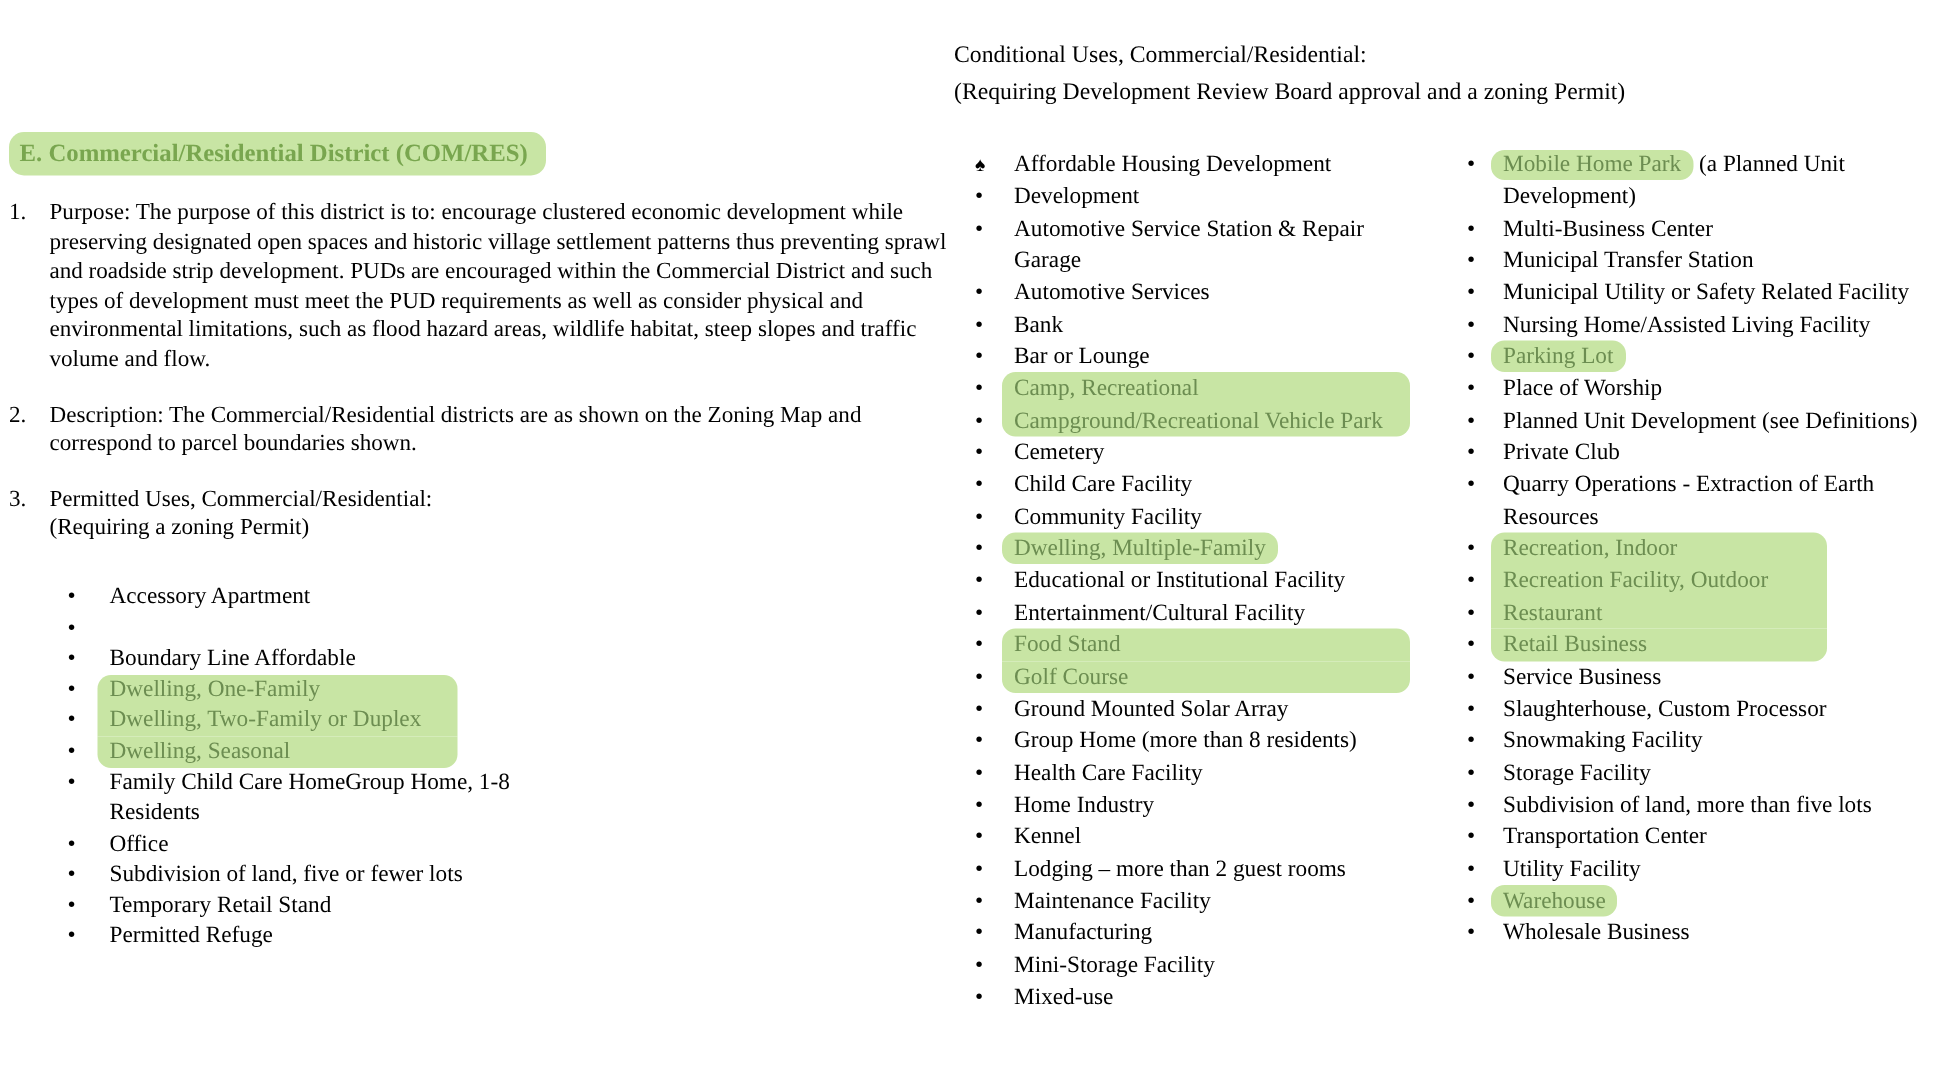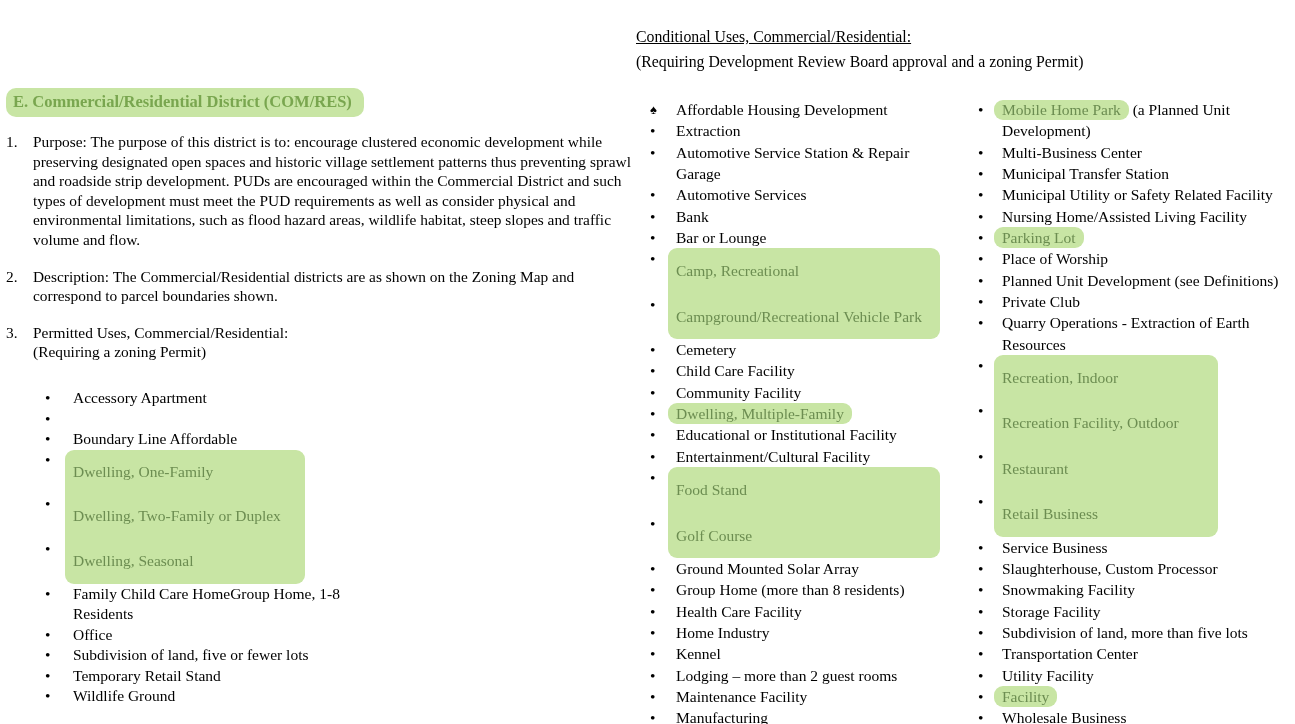--- a/index.html
+++ b/index.html
@@ -36,33 +36,33 @@
   .list-mid{position:absolute;left:642px;top:99px;width:302px;font-size:15.5px;line-height:21.35px;padding-left:8px;}
   .list-mid .marker{flex:0 0 26px;}
 
   .list-right{position:absolute;left:970px;top:99px;width:322px;font-size:15.5px;line-height:21.35px;padding-left:8px;}
   .list-right .marker{flex:0 0 24px;}
 
   .marker.spade{font-size:13px;}
 
   
   .hl-grp,.hl-solo,.hl-inline{background:var(--hl-bg);color:var(--hl-text);}
-  .hl-grp{display:inline-block;padding:12px 8px;margin-left:-8px;}
+  .hl-grp{display:inline-block;padding:0 8px;margin-left:-8px;}
   .hl-solo{display:inline-block;padding:0 8px;margin-left:-8px;border-radius:9px;}
   .hl-inline{padding:1px 8px 2px;margin-left:-8px;border-radius:9px;}
   .pos-start{border-radius:9px 9px 0 0;}
   .pos-mid{border-radius:0;}
   .pos-end{border-radius:0 0 9px 9px;}
   .list-left  .hl-grp{min-width:240px;box-sizing:border-box;}
   .list-mid   .hl-grp{min-width:272px;box-sizing:border-box;}
   .list-right .hl-grp{min-width:224px;box-sizing:border-box;}
 
   
   .cond-header{position:absolute;left:636px;top:26px;width:650px;font-size:15.8px;line-height:22px;}
-  .cond-heading{text-decoration:underline;}
+  .cond-heading{}
   .cond-subnote{margin-top:3px;}
 </style>
 </head>
 <body style="--hl-bg: #c8e5a4; --hl-text: #6c8d51; --head-text: #79a64f;">
 
 <div class="page">
 
   <div class="left-col">
     <div class="district-heading">
       <span class="hl-head">E. Commercial/Residential District (COM/RES)</span>
@@ -129,38 +129,38 @@
         <li>
           <span class="marker">•</span>
           <span class="txt">Subdivision of land, five or fewer lots</span>
         </li>
         <li>
           <span class="marker">•</span>
           <span class="txt">Temporary Retail Stand</span>
         </li>
         <li>
           <span class="marker">•</span>
-          <span class="txt">Wildlife Ground</span>
+          <span class="txt">Permitted Refuge</span>
         </li>
       </ul>
   </div>
 
   <div class="cond-header">
     <div class="cond-heading">Conditional Uses, Commercial/Residential:</div>
     <div class="cond-subnote">(Requiring Development Review Board approval and a zoning Permit)</div>
   </div>
 
   <ul class="ulist list-mid">
       <li>
         <span class="marker spade">♠</span>
         <span class="txt">Affordable Housing Development</span>
       </li>
       <li>
         <span class="marker">•</span>
-        <span class="txt">Extraction</span>
+        <span class="txt">Development</span>
       </li>
       <li>
         <span class="marker">•</span>
         <span class="txt">Automotive Service Station &amp; Repair Garage</span>
       </li>
       <li>
         <span class="marker">•</span>
         <span class="txt">Automotive Services</span>
       </li>
       <li>
@@ -332,21 +332,21 @@
       <li>
         <span class="marker">•</span>
         <span class="txt">Transportation Center</span>
       </li>
       <li>
         <span class="marker">•</span>
         <span class="txt">Utility Facility</span>
       </li>
       <li>
         <span class="marker">•</span>
-        <span class="txt"><span class="hl-solo">Facility</span></span>
+        <span class="txt"><span class="hl-solo">Warehouse</span></span>
       </li>
       <li>
         <span class="marker">•</span>
         <span class="txt">Wholesale Business</span>
       </li>
     </ul>
 
 </div>
 
 </body></html>

